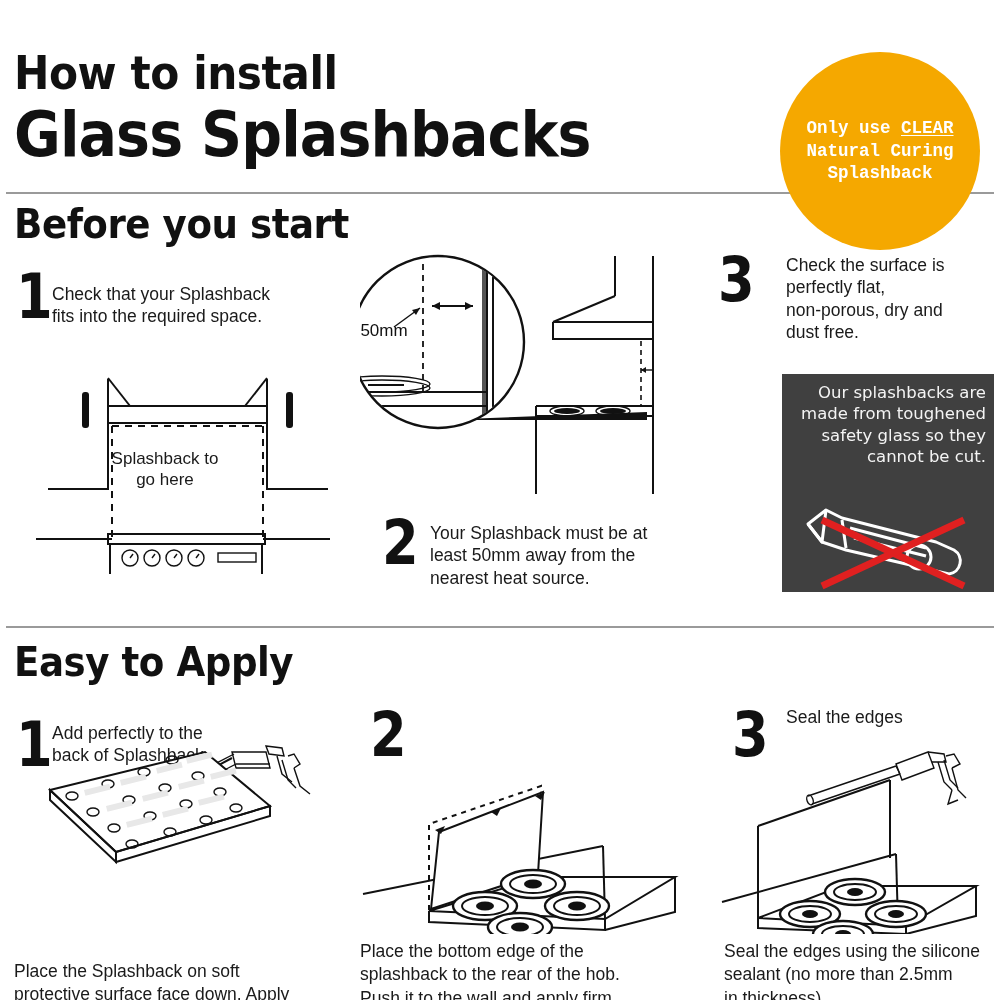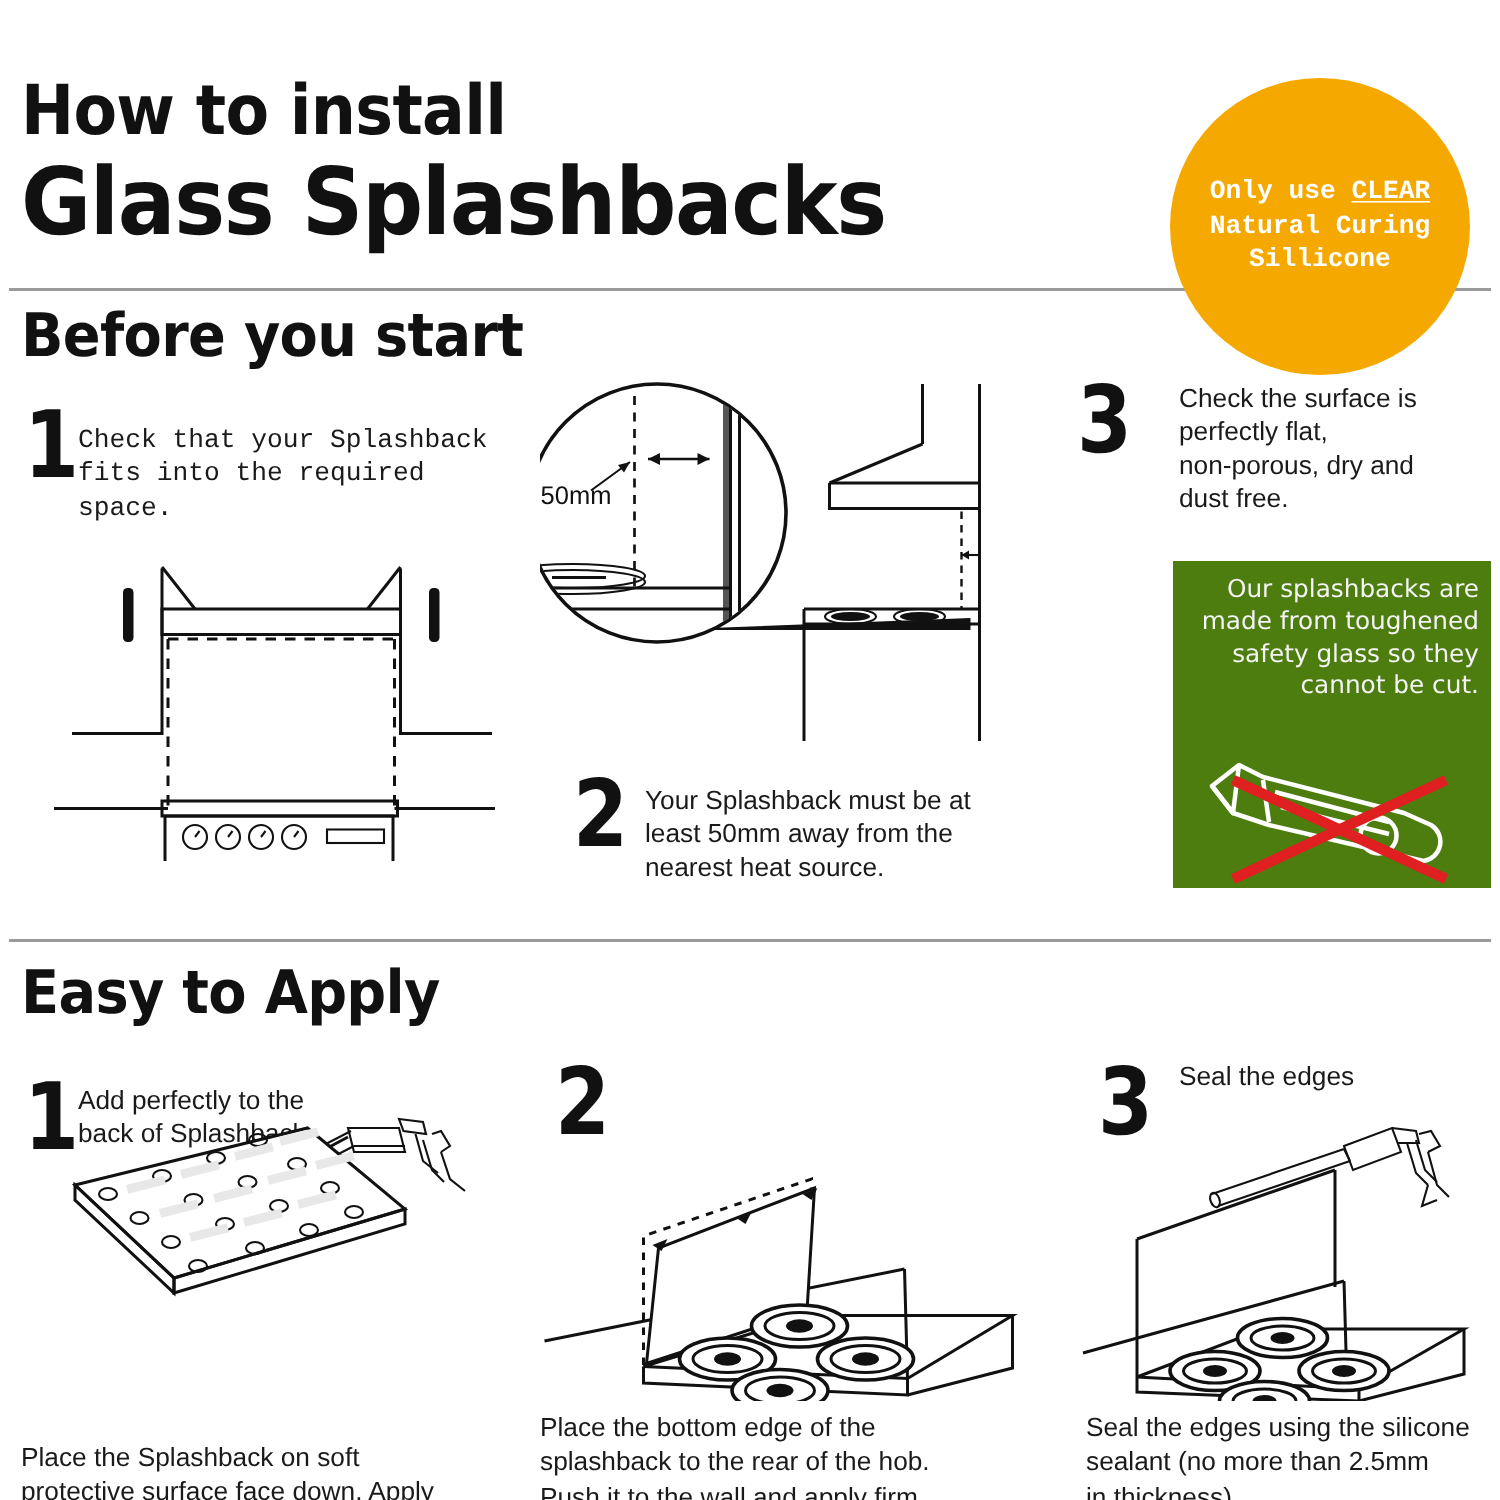--- a/index.html
+++ b/index.html
@@ -105,28 +105,28 @@
 
   <div class="title-1">How to install</div>
   <div class="title-2">Glass Splashbacks</div>
 
   <div class="divider" id="div-top" style="background: rgb(154, 154, 154);"></div>
 
   <div class="badge">
     <div class="badge-text">
       <span>Only use </span><u>CLEAR</u><br>
       <span>Natural Curing</span><br>
-      <span>Sillicone</span>
+      <span>Splashback</span>
     </div>
   </div>
 
   <div class="section-head" id="sec-before">Before you start</div>
 
   <div class="step-num" style="left:16px;top:222px;">1</div>
-  <div class="step-text" style="left:52px;top:239px;width:290px;white-space:pre-line;font-family:Liberation Mono, monospace;">Check that your Splashback
+  <div class="step-text" style="left:52px;top:239px;width:290px;white-space:pre-line;">Check that your Splashback
 fits into the required space.</div>
 
   <svg style="position:absolute;left:30px;top:320px;" width="300" height="210">
 
     <path class="d" d="M78 15 L78 125 L18 125"></path>
 
     <path class="d" d="M237 15 L237 125 L298 125"></path>
 
     <rect class="d-fill" x="52" y="28" width="7" height="36" rx="3"></rect>
 
@@ -148,20 +148,22 @@
     <circle class="d-thin" cx="100" cy="194" r="8"></circle>
     <circle class="d-thin" cx="122" cy="194" r="8"></circle>
     <circle class="d-thin" cx="144" cy="194" r="8"></circle>
     <circle class="d-thin" cx="166" cy="194" r="8"></circle>
     <path class="d-thin" d="M100 194 L103 190"></path>
     <path class="d-thin" d="M122 194 L125 190"></path>
     <path class="d-thin" d="M144 194 L147 190"></path>
     <path class="d-thin" d="M166 194 L169 190"></path>
     <rect class="d-thin" x="188" y="189" width="38" height="9"></rect>
   </svg>
+  <div style="position:absolute;left:100px;top:404px;width:130px;text-align:center;font-size:17px;line-height:1.25;white-space:pre-line;">Splashback to
+go here</div>
 
   <svg style="position:absolute;left:360px;top:200px;" width="330" height="250">
 
     <path class="d" d="M293 12 L293 52"></path>
     <path class="d" d="M255 12 L255 52"></path>
     <path class="d" d="M255 52 L193 78"></path>
     <path class="d" d="M293 52 L293 97"></path>
     <path class="d" d="M193 78 L193 95 L293 95"></path>
     <path class="d" d="M193 78 L293 78"></path>
 
@@ -215,21 +217,21 @@
   <div class="step-text" style="left:430px;top:478px;width:280px;white-space:pre-line;">Your Splashback must be at
 least 50mm away from the
 nearest heat source.</div>
 
   <div class="step-num" style="left:718px;top:205px;">3</div>
   <div class="step-text" style="left:786px;top:210px;width:220px;white-space:pre-line;">Check the surface is
 perfectly flat,
 non-porous, dry and
 dust free.</div>
 
-  <div class="warn-box" style="background: #4d7c0f;">
+  <div class="warn-box" style="background: #404040;">
     <div class="warn-text">Our splashbacks are made from toughened safety glass so they cannot be cut.</div>
     <svg class="warn-icon" viewBox="0 0 204 96">
       <g fill="none" stroke="#ffffff" stroke-width="3" stroke-linejoin="round">
         <path d="M22 30 L40 16 L56 24 L150 48 L168 56 A13 13 0 0 1 163 80 L60 56 L36 48 Z"></path>
         <path d="M22 30 L36 48 L40 16"></path>
         <path d="M56 26 L60 54"></path>
         <path d="M64 34 L140 54"></path>
         <path d="M68 44 L140 62"></path>
       </g>
       <circle cx="133" cy="63" r="12" fill="none" stroke="#ffffff" stroke-width="3"></circle>

